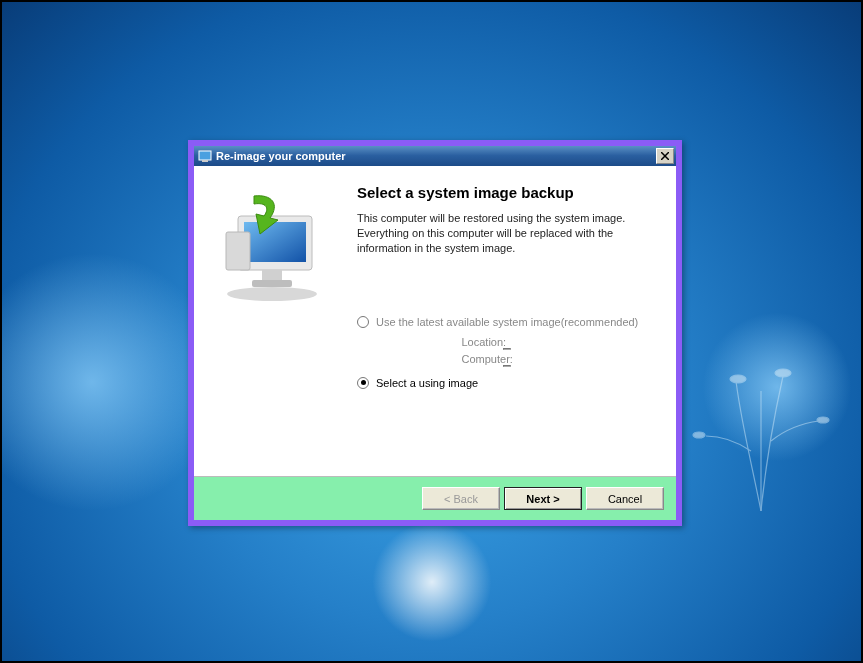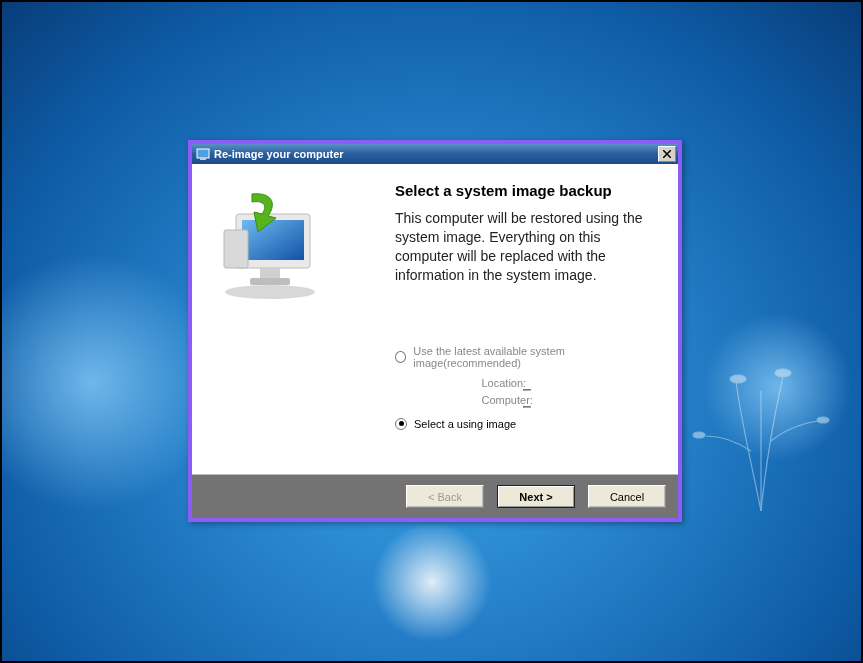--- a/index.html
+++ b/index.html
@@ -17,21 +17,21 @@
     .glow2 { width: 150px; height: 150px; left: 700px; top: 310px; }
     .glow3 { width: 120px; height: 120px; left: 370px; top: 520px; background: radial-gradient(circle, rgba(255,255,255,0.85) 0%, rgba(255,255,255,0) 70%);}
     .plant { position: absolute; right: 30px; bottom: 150px; width: 140px; height: 200px; pointer-events: none; opacity: 0.55; }
 
     .dialog {
       position: absolute;
       left: 186px;
       top: 138px;
       width: 494px;
       background: #ece9d8;
-      border: 4px solid #8b5cf6;
+      border: 6px solid #8b5cf6;
       box-shadow: 2px 2px 6px rgba(0,0,0,.35);
     }
     .titlebar {
       height: 20px;
       background: linear-gradient(to bottom, #5a90c4 0%, #2a5fa0 48%, #1c4b88 100%);
       display: flex;
       align-items: center;
       padding: 0 2px 0 4px;
       color: #fff;
       font-size: 11px;
@@ -54,30 +54,29 @@
       min-height: 310px;
     }
     .leftpanel {
       width: 155px;
       display:flex; align-items:flex-start; justify-content:center;
       padding-top: 20px;
     }
     .rightpanel {
       flex: 1;
       padding: 18px 20px 14px 8px;
-      margin-left: 40px;
     }
     .heading {
       font-size: 15px;
       font-weight: bold;
       color: #000;
       margin-bottom: 10px;
     }
     .desc {
-      font-size: 14px;
+      font-size: 11px;
       color: #222;
       line-height: 1.35;
       margin-bottom: 60px;
       max-width: 290px;
     }
     .radio-row {
       display:flex; align-items:center;
       font-size: 11px;
       margin-bottom: 8px;
     }
@@ -96,26 +95,26 @@
       max-width: 205px;
       height: 19px;
       border: 1px solid #aaa;
       border-top-color:#777; border-left-color:#777;
       background: #fff;
       padding: 0 3px;
       font-size: 11px;
       color: #333;
     }
     .footer {
-      background: #737373;
+      background: #86efac;
       border-top: 1px solid #bbb;
       padding: 10px 12px;
       display:flex;
       justify-content:flex-end;
-      gap: 13px;
+      gap: 4px;
     }
     .btn {
       width: 78px; height: 23px;
       font-size: 11px;
       background: #ece9d8;
       border: 1px solid #888;
       border-top-color:#fff; border-left-color:#fff;
       box-shadow: inset -1px -1px 0 #bbb;
       cursor: pointer;
     }

